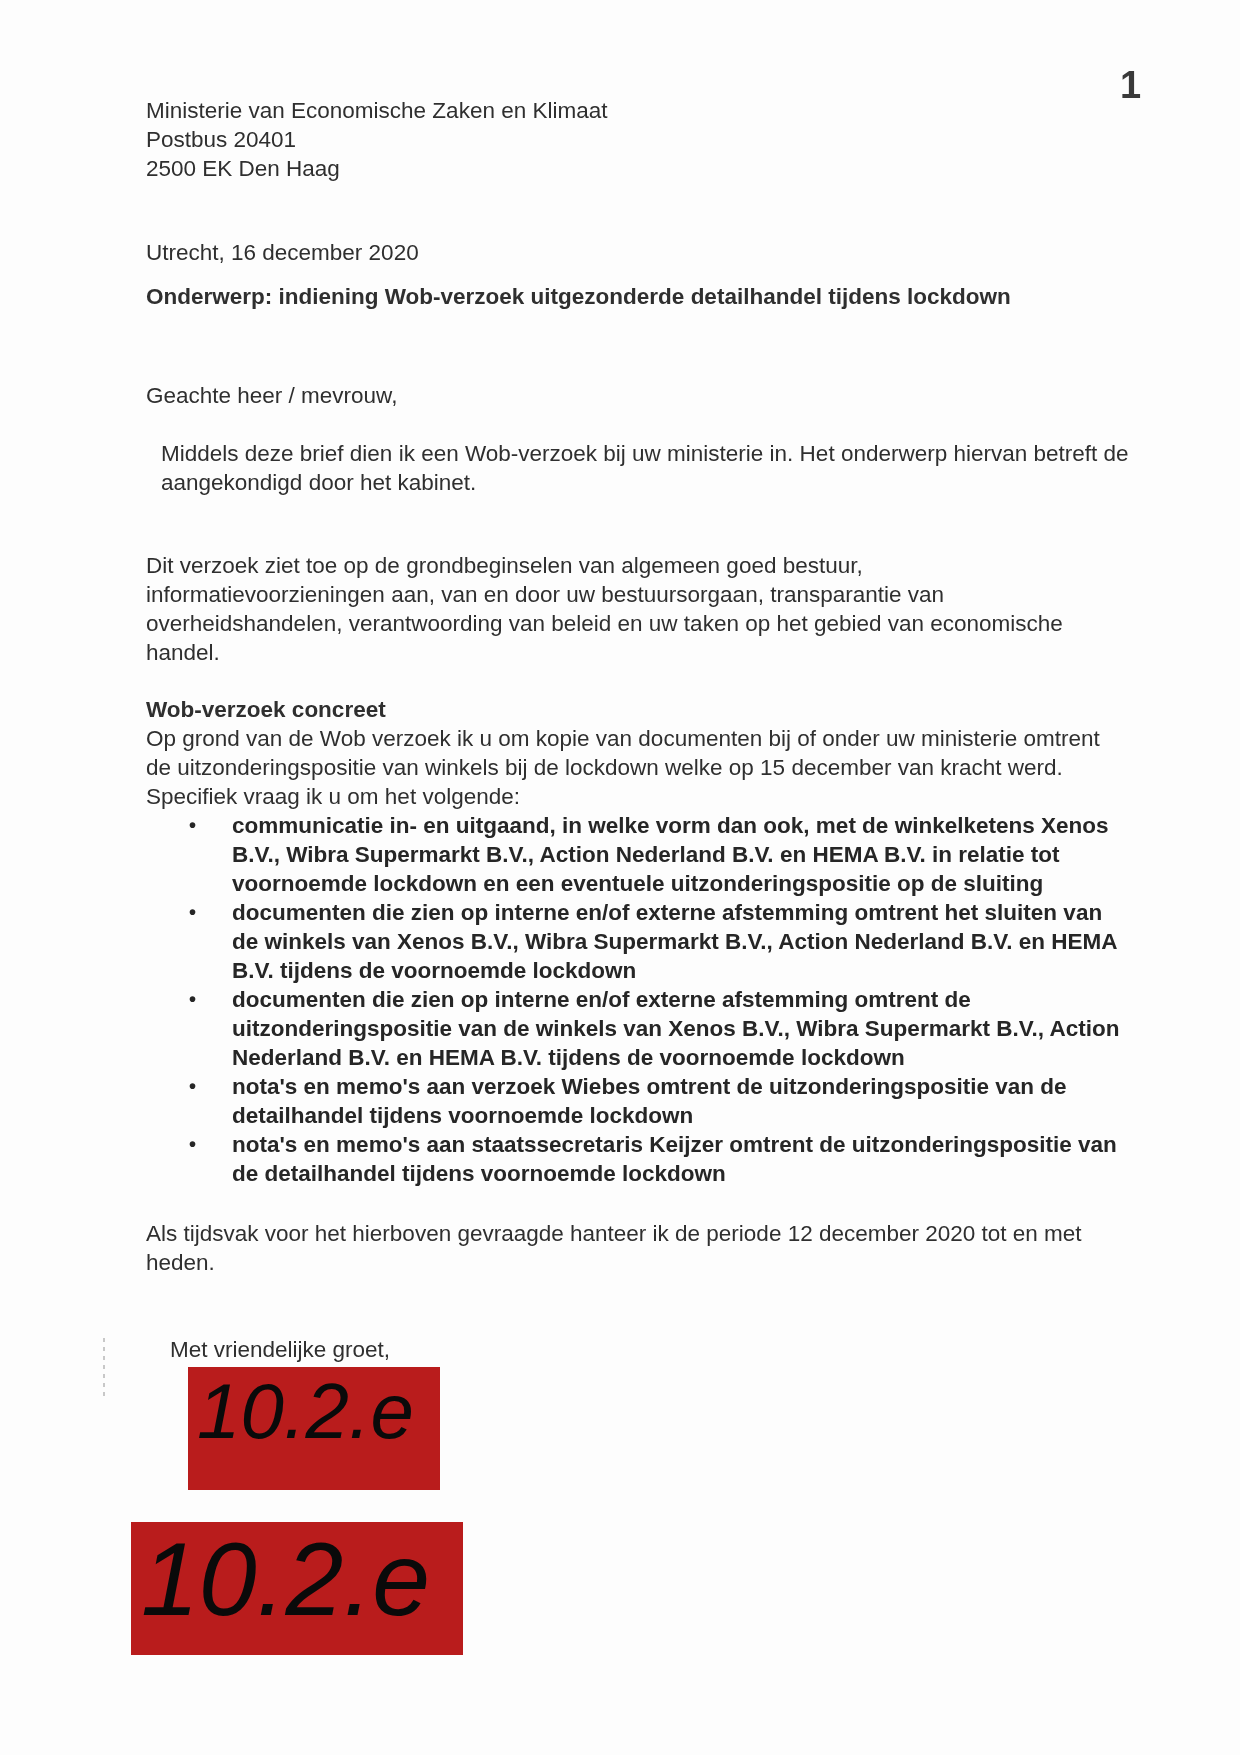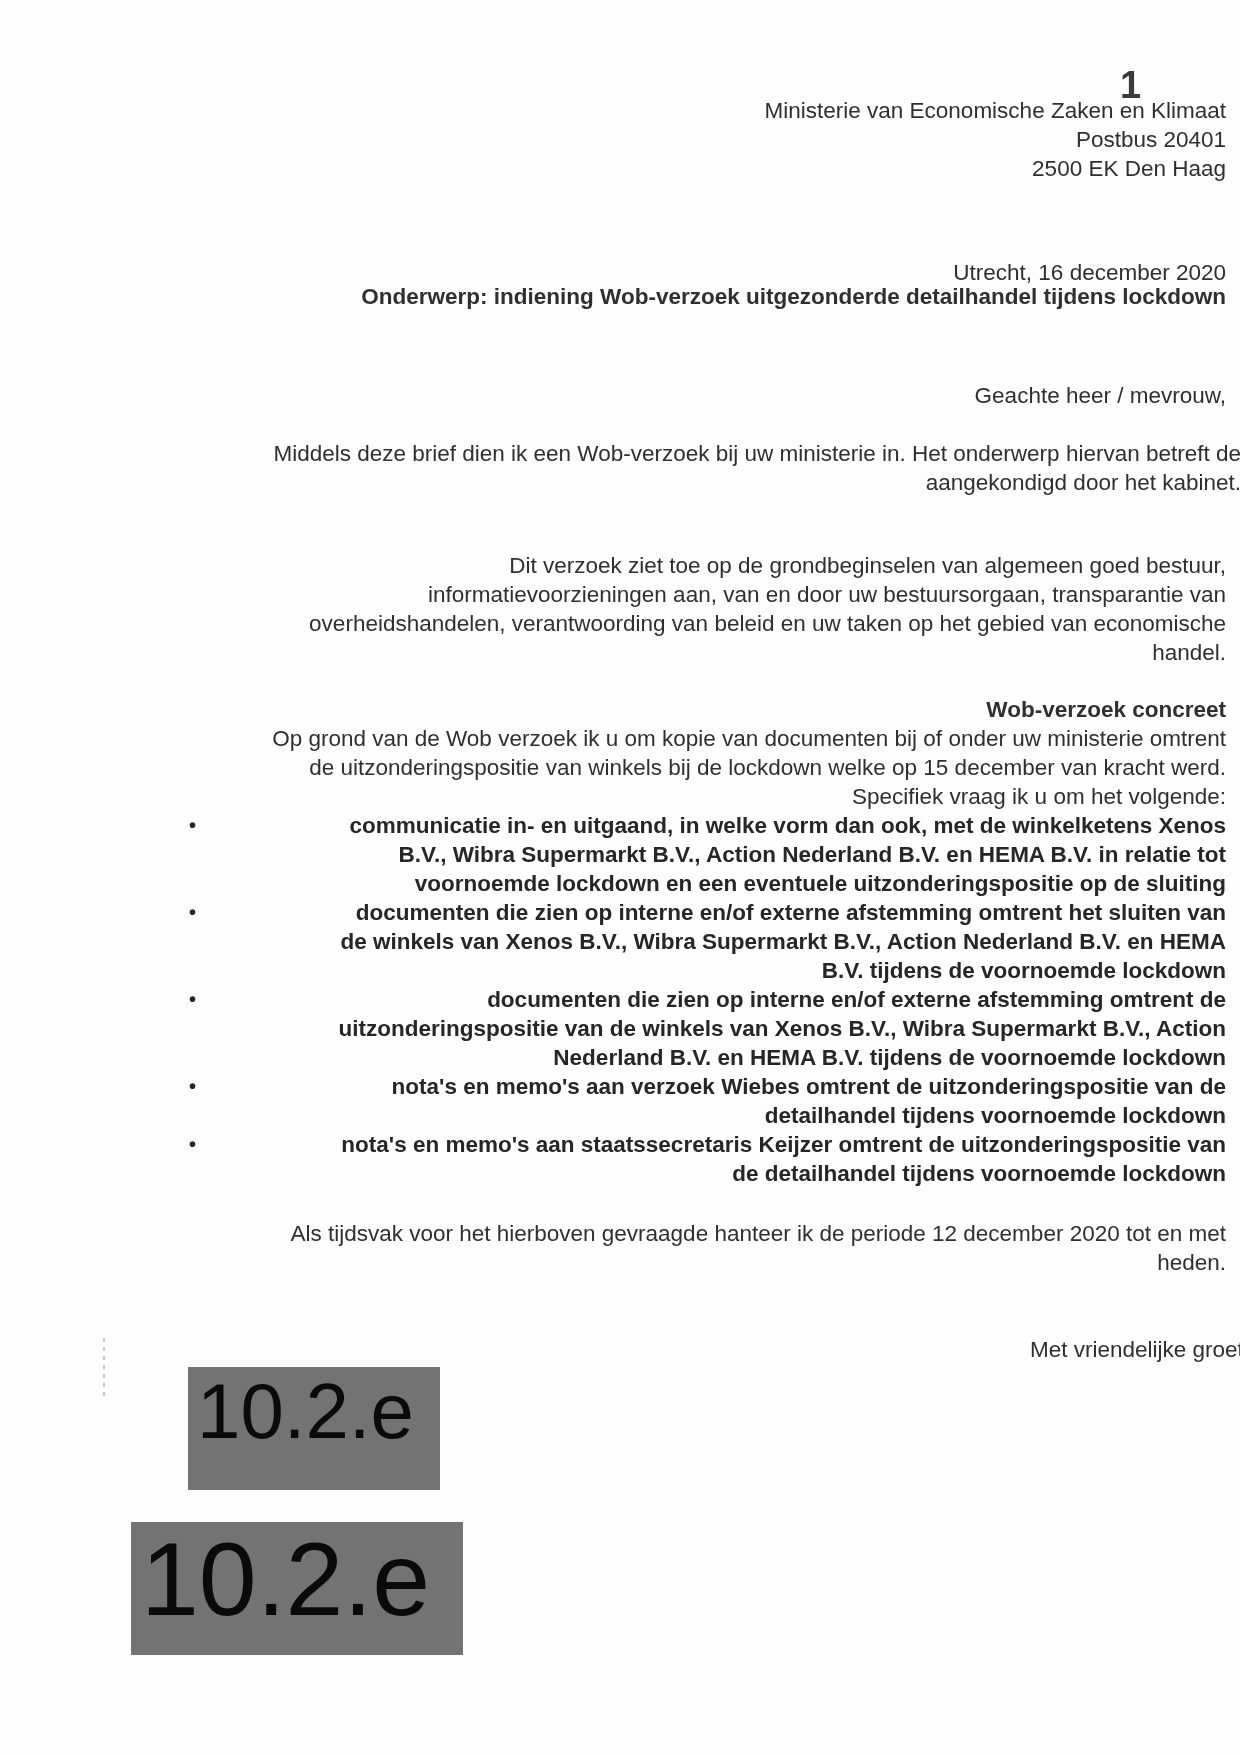--- a/index.html
+++ b/index.html
@@ -9,48 +9,48 @@
     font-family: "Liberation Sans", sans-serif;
     color: #2f2f2f;
   }
   .page { position: absolute; left: 0; top: 0; width: 1240px; height: 1755px; }
   .pagenum {
     position: absolute; left: 1120px; top: 64px;
     font-size: 38px; font-weight: bold; color: #3a3a3a;
   }
   .block { position: absolute; left: 146px; width: 1080px; font-size: 22.5px; line-height: 29px; }
   .bold { font-weight: bold; }
-  .line { display: block; white-space: nowrap; text-align: right; }
+  .line { display: block; white-space: nowrap; }
   ul.req { list-style: none; margin: 0; padding: 0; position: absolute; left: 146px; top: 811px; width: 1080px; }
   ul.req li { position: relative; padding-left: 86px; font-size: 22.5px; line-height: 29px; font-weight: bold; color: #262626; }
   ul.req li .bullet { position: absolute; left: 43px; top: 0; font-size: 20px; }
   .redact {
-    position: absolute; background: #737373; color: #0a0a0a;
-    font-family: "Liberation Sans", sans-serif; line-height: 1;
+    position: absolute; background: #b91c1c; color: #0a0a0a;
+    font-family: "Liberation Sans", sans-serif; line-height: 1; font-style: italic;
   }
   .redact1 { left: 188px; top: 1367px; width: 252px; height: 123px; font-size: 78px; }
   .redact1 span { position: absolute; left: 9px; top: 5px; }
   .redact2 { left: 131px; top: 1522px; width: 332px; height: 133px; font-size: 104px; }
   .redact2 span { position: absolute; left: 10px; top: 5px; }
   .margin-mark { position: absolute; left: 103px; top: 1338px; width: 2px; height: 60px; background: repeating-linear-gradient(#c8c8c8 0 4px, transparent 4px 9px); }
 </style>
 </head>
 <body>
 
 <div class="page">
 
   <div class="pagenum">1</div>
 
   <div class="block" style="top:96px;">
     <span class="line">Ministerie van Economische Zaken en Klimaat</span>
     <span class="line">Postbus 20401</span>
     <span class="line">2500 EK Den Haag</span>
   </div>
 
-  <div class="block" style="top:238px;margin-top:20px;">
+  <div class="block" style="top:238px;">
     <span class="line">Utrecht, 16 december 2020</span>
   </div>
 
   <div class="block bold" style="top:282px;">
     <span class="line">Onderwerp: indiening Wob-verzoek uitgezonderde detailhandel tijdens lockdown</span>
   </div>
 
   <div class="block" style="top:381px;">
     <span class="line">Geachte heer / mevrouw,</span>
   </div>

